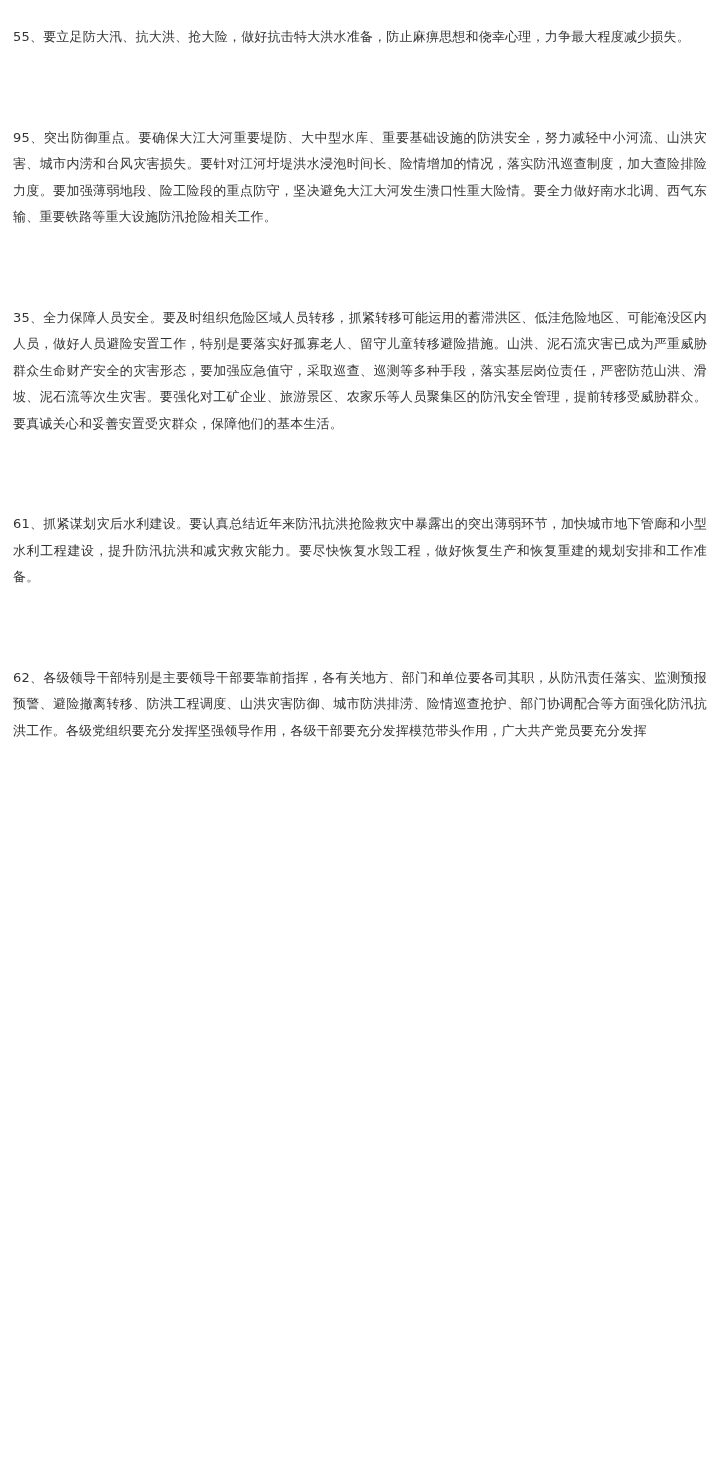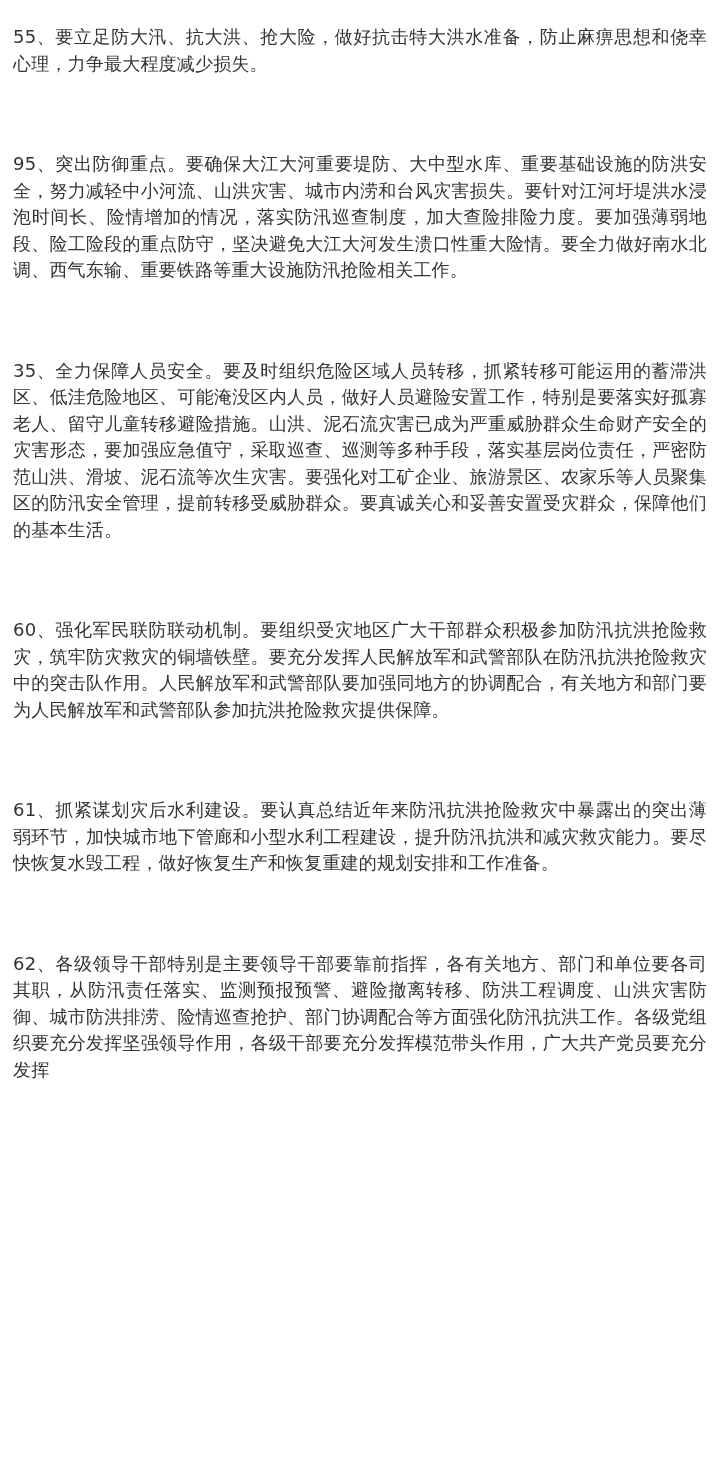--- a/index.html
+++ b/index.html
@@ -12,36 +12,35 @@
     width: 718px;
     height: 1458px;
     overflow: hidden;
     background: #ffffff;
     box-sizing: border-box;
     padding: 24px 11px 0 13px;
     font-family: "DejaVu Sans", sans-serif;
   }
   .article p {
     margin: 0 0 74px 0;
-    font-size: 18px;
+    font-size: 13px;
     line-height: 26.5px;
     color: #333333;
     text-align: justify;
     letter-spacing: 0.2px;
     word-break: break-all;
   }
   .article p:last-child {
     margin-bottom: 0;
   }
 </style>
 </head>
 <body>
 
 <div class="page">
   <div class="article">
     <p>55、要立足防大汛、抗大洪、抢大险，做好抗击特大洪水准备，防止麻痹思想和侥幸心理，力争最大程度减少损失。</p>
     <p>95、突出防御重点。要确保大江大河重要堤防、大中型水库、重要基础设施的防洪安全，努力减轻中小河流、山洪灾害、城市内涝和台风灾害损失。要针对江河圩堤洪水浸泡时间长、险情增加的情况，落实防汛巡查制度，加大查险排险力度。要加强薄弱地段、险工险段的重点防守，坚决避免大江大河发生溃口性重大险情。要全力做好南水北调、西气东输、重要铁路等重大设施防汛抢险相关工作。</p>
     <p>35、全力保障人员安全。要及时组织危险区域人员转移，抓紧转移可能运用的蓄滞洪区、低洼危险地区、可能淹没区内人员，做好人员避险安置工作，特别是要落实好孤寡老人、留守儿童转移避险措施。山洪、泥石流灾害已成为严重威胁群众生命财产安全的灾害形态，要加强应急值守，采取巡查、巡测等多种手段，落实基层岗位责任，严密防范山洪、滑坡、泥石流等次生灾害。要强化对工矿企业、旅游景区、农家乐等人员聚集区的防汛安全管理，提前转移受威胁群众。要真诚关心和妥善安置受灾群众，保障他们的基本生活。</p>
-    <p>60、强化军民联防联动机制。要组织受灾地区广大干部群众积极参加防汛抗洪抢险救灾，筑牢防灾救灾的铜墙铁壁。要充分发挥人民解放军和武警部队在防汛抗洪抢险救灾中的突击队作用。人民解放军和武警部队要加强同地方的协调配合，有关地方和部门要为人民解放军和武警部队参加抗洪抢险救灾提供保障。</p>
     <p>61、抓紧谋划灾后水利建设。要认真总结近年来防汛抗洪抢险救灾中暴露出的突出薄弱环节，加快城市地下管廊和小型水利工程建设，提升防汛抗洪和减灾救灾能力。要尽快恢复水毁工程，做好恢复生产和恢复重建的规划安排和工作准备。</p>
     <p>62、各级领导干部特别是主要领导干部要靠前指挥，各有关地方、部门和单位要各司其职，从防汛责任落实、监测预报预警、避险撤离转移、防洪工程调度、山洪灾害防御、城市防洪排涝、险情巡查抢护、部门协调配合等方面强化防汛抗洪工作。各级党组织要充分发挥坚强领导作用，各级干部要充分发挥模范带头作用，广大共产党员要充分发挥</p>
   </div>
 </div>
 
 </body></html>

